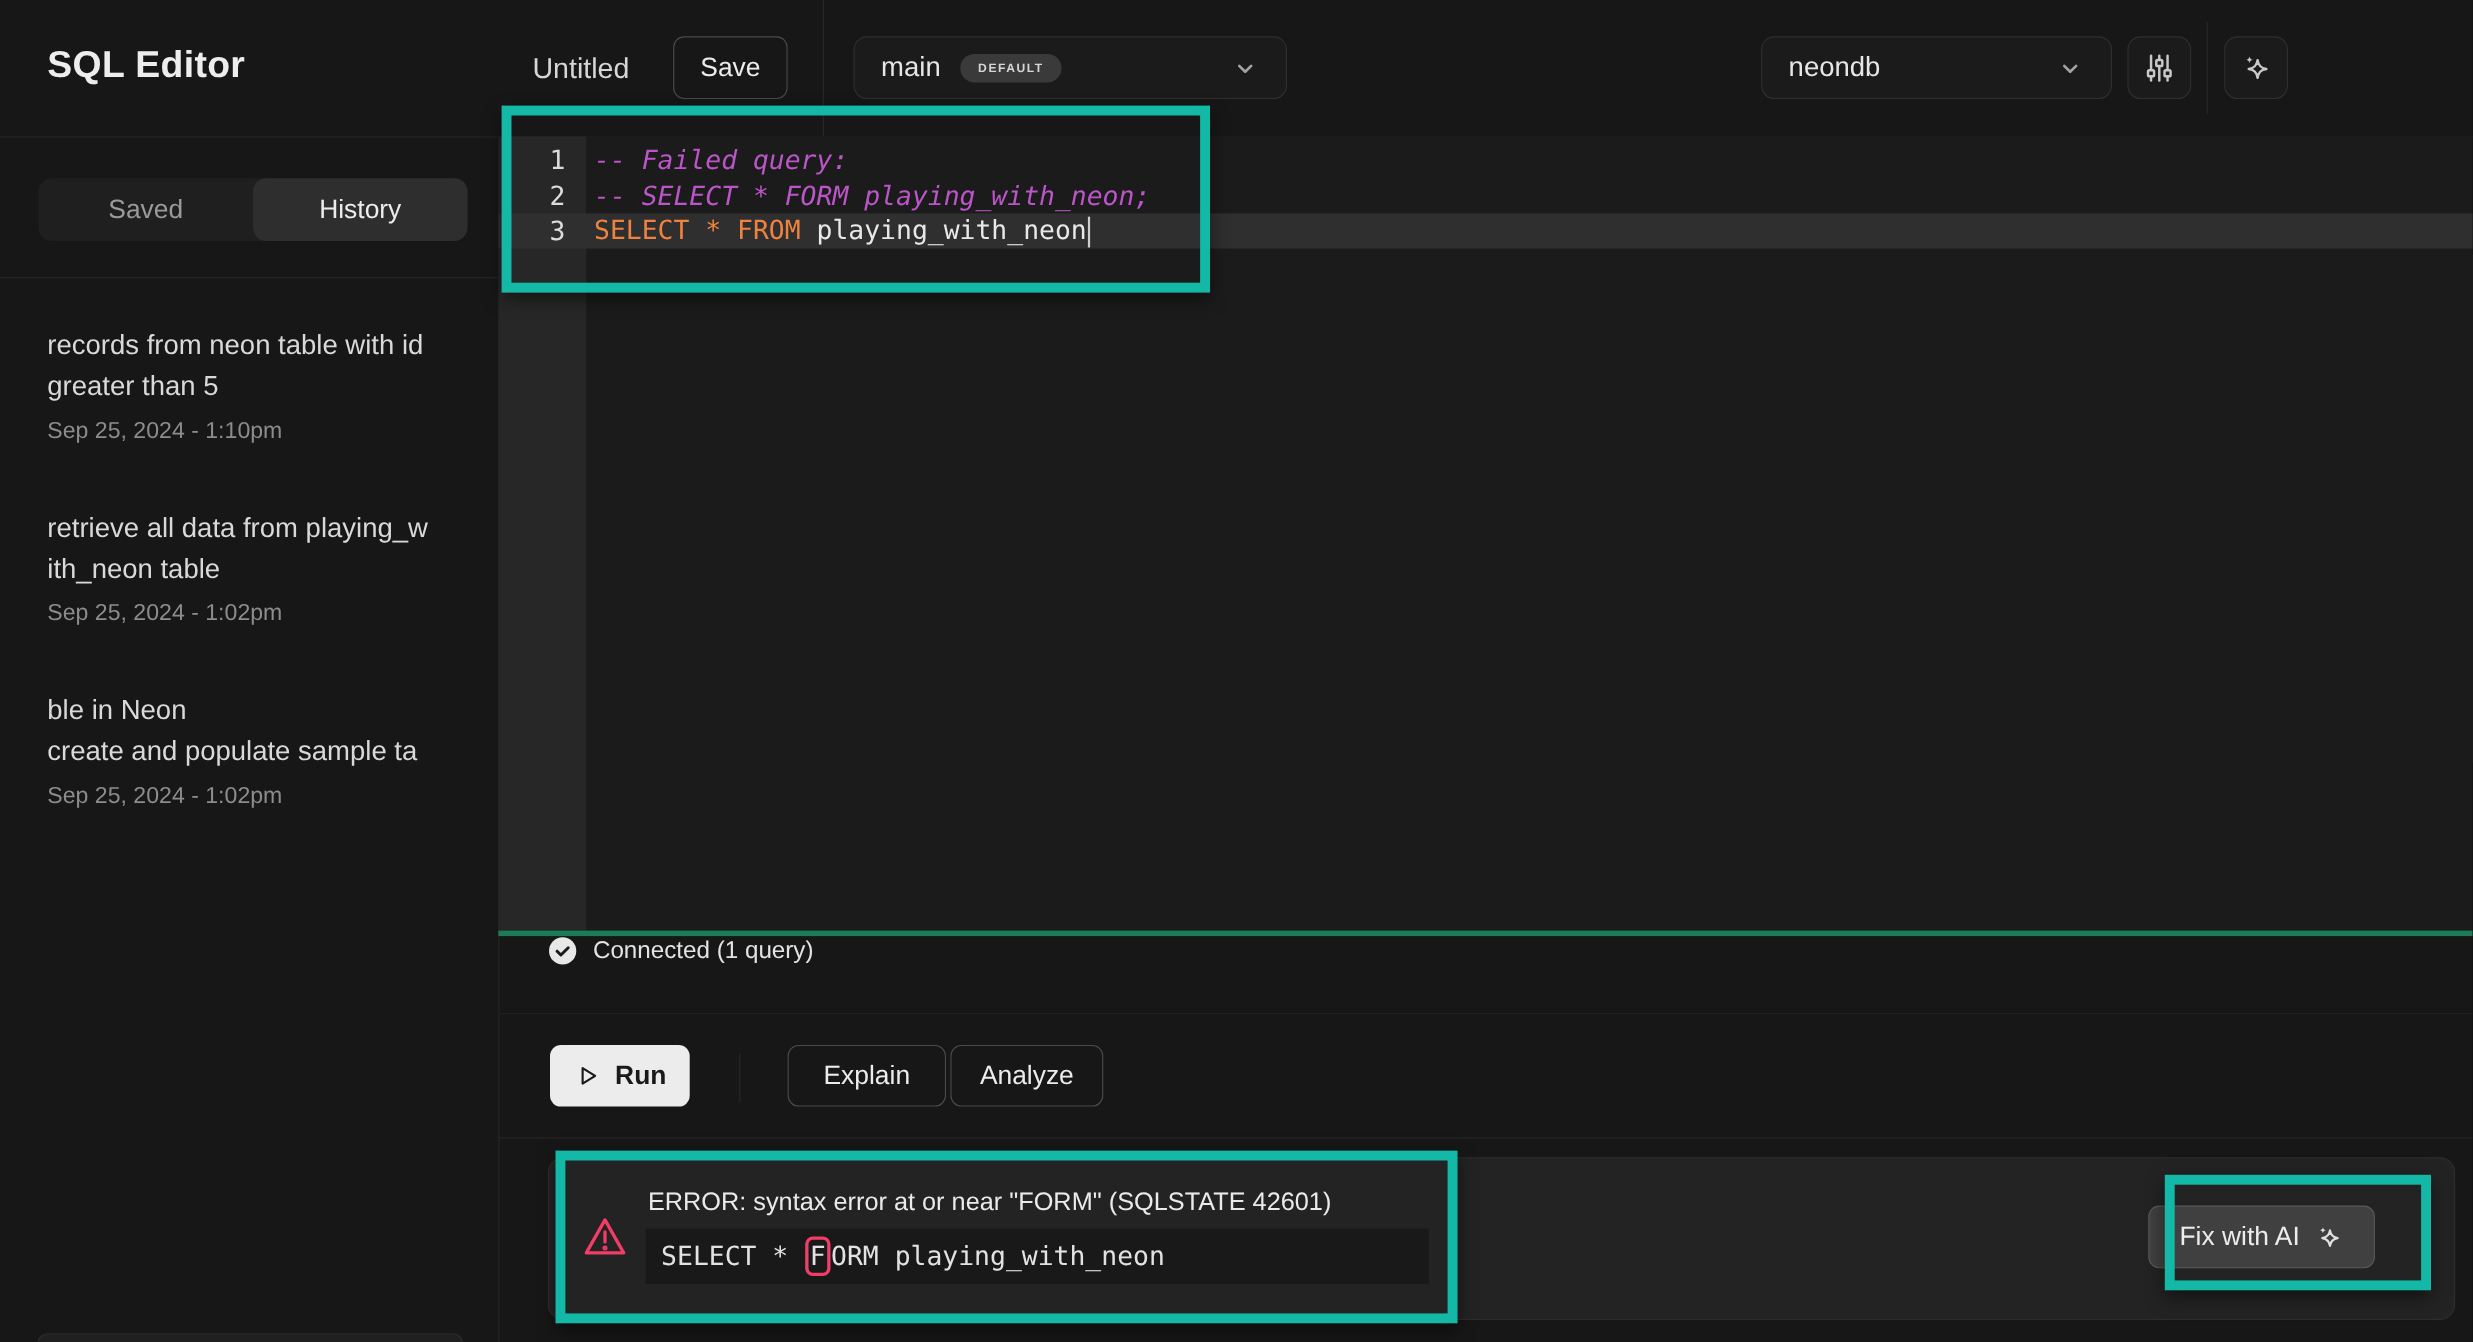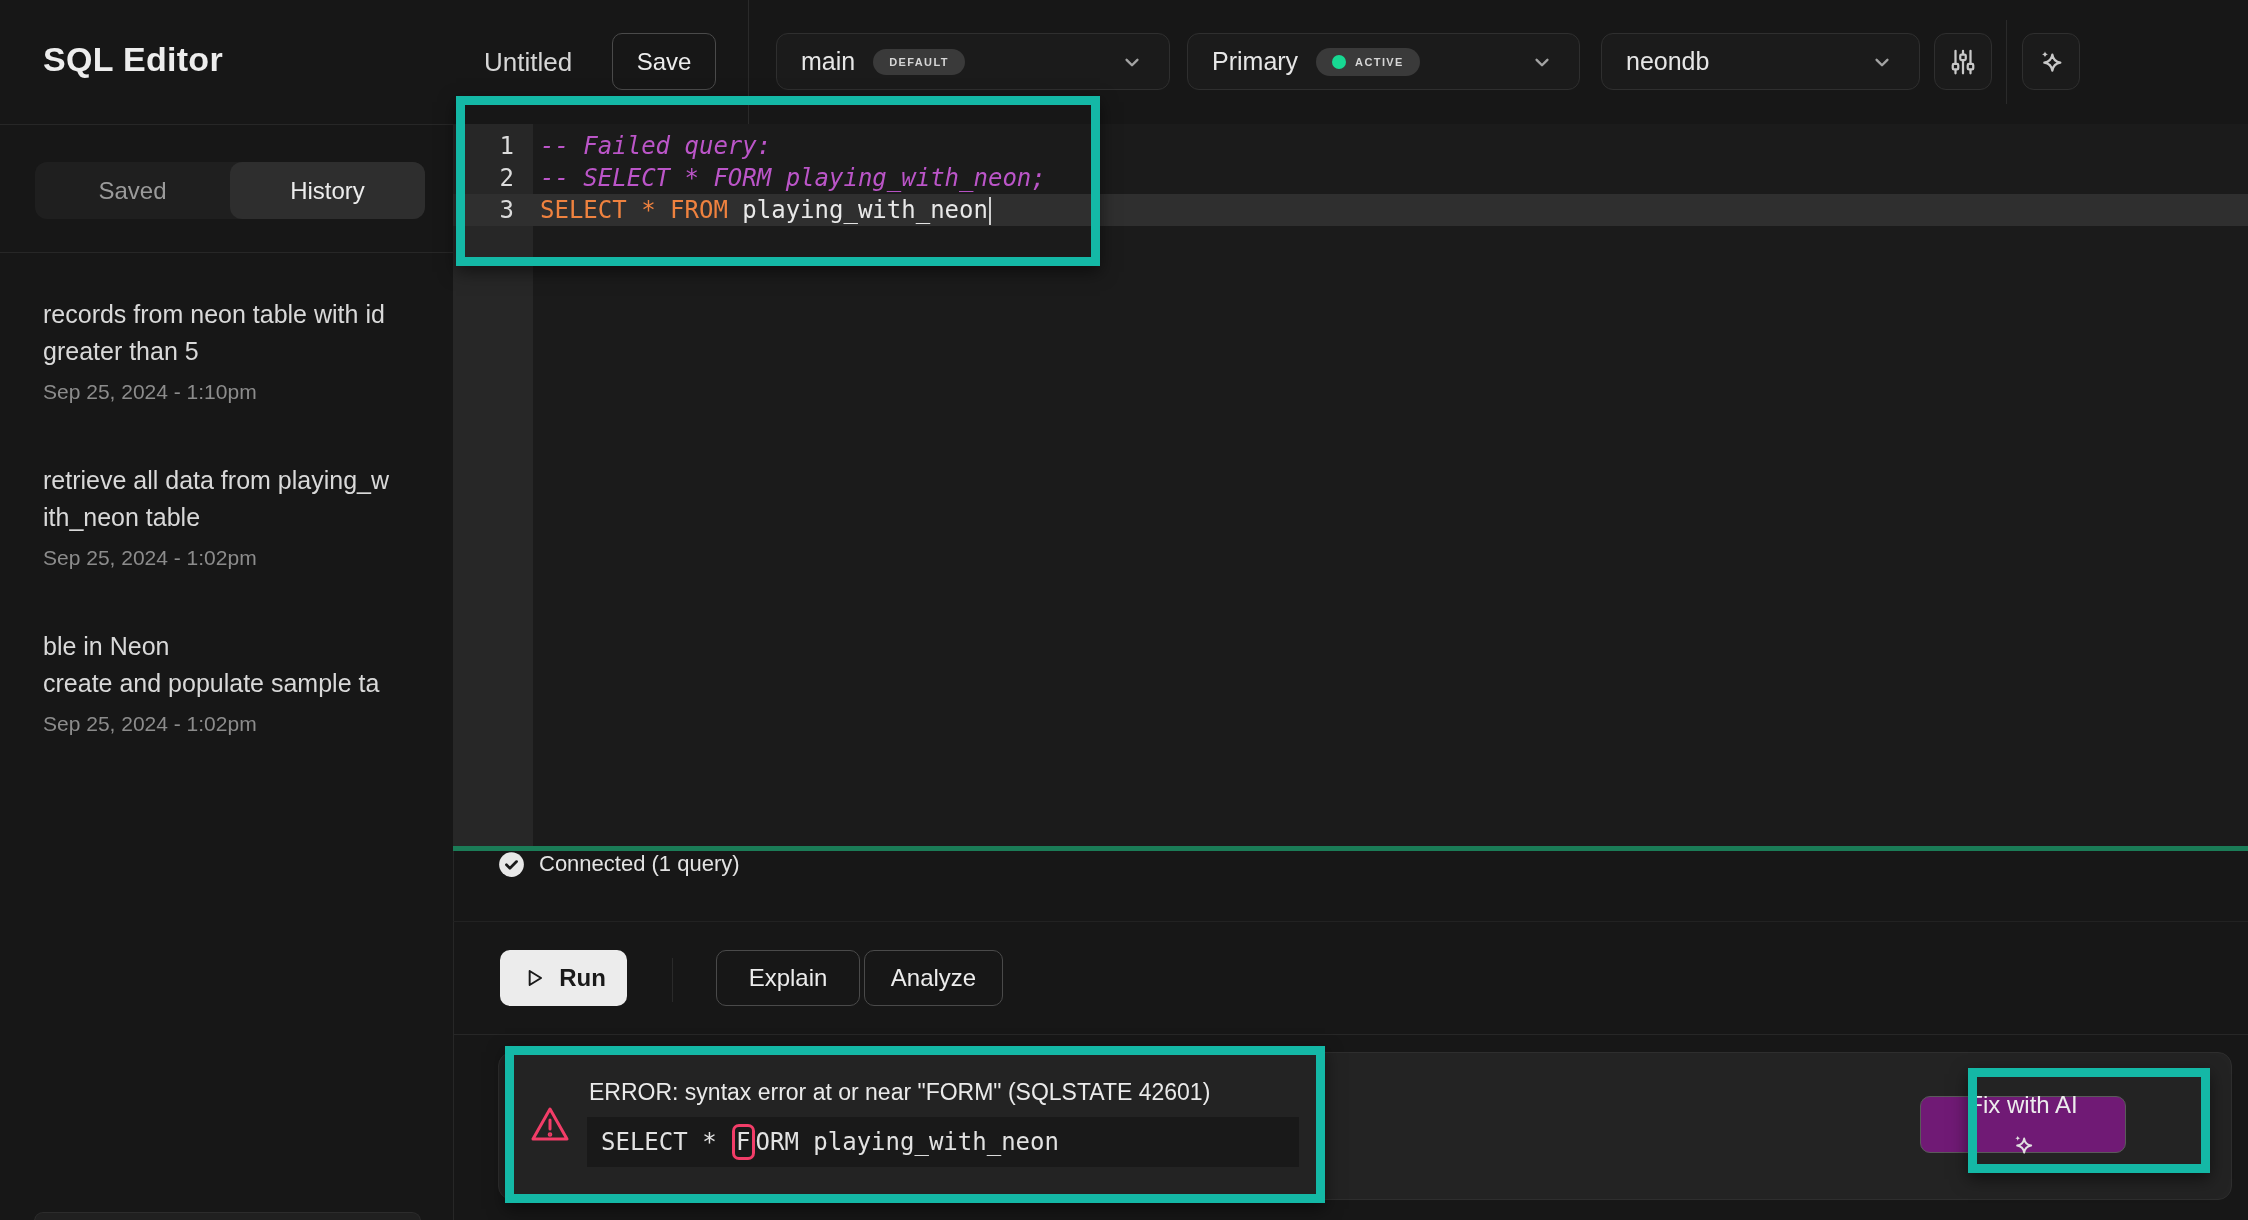--- a/index.html
+++ b/index.html
@@ -62,21 +62,21 @@
   .analyze-btn{left:411px;top:29px;width:139px;height:56px;}
 
   
   .error-panel{left:498px;top:1052px;width:1734px;height:148px;background:#232323;border:1px solid #2e2e2e;
                border-radius:14px;box-sizing:border-box;}
   .warn-icon{left:30px;top:52px;width:42px;height:40px;}
   .err-title{left:90px;top:26px;font-size:23px;color:#eaeaea;}
   .err-codestrip{left:88px;top:64px;width:712px;height:50px;background:#191919;display:flex;align-items:center;
                  padding-left:14px;box-sizing:border-box;font-family:"DejaVu Sans Mono",monospace;font-size:24px;color:#e2e2e2;white-space:pre;}
   .f-box{border:3px solid #f23d68;border-radius:7px;padding:0 1px;margin:0 1px;display:inline-block;line-height:30px;}
-  .fix-btn{left:1421px;top:43px;width:206px;height:57px;border-color:#5a5a5a;background:#701a75;flex-direction:column;}
+  .fix-btn{left:1454px;top:43px;width:206px;height:57px;border-color:#5a5a5a;background:#404040;}
 
   
   .anno{border:9px solid #14b8a6;box-shadow:0 6px 16px rgba(0,0,0,.5);pointer-events:none;box-sizing:border-box;}
   .anno1{left:456px;top:96px;width:644px;height:170px;}
   .anno2{left:505px;top:1046px;width:820px;height:157px;}
   .anno3{left:1968px;top:1068px;width:242px;height:105px;}
 
   svg{display:block;}
 </style>
 </head>
@@ -124,33 +124,20 @@
       <span class="dd-name">main</span>
       <span class="pill">DEFAULT</span>
       <span class="dd-spacer"></span>
       <span>
         <svg width="26" height="26" viewBox="0 0 24 24" fill="none">
             <polyline points="7,10 12,15 17,10" stroke="#a3a3a3" stroke-width="2.2" stroke-linecap="round" stroke-linejoin="round"></polyline>
           </svg>
       </span>
     </div>
 
-    <div class="abs dd" style="left:734px;width:393px;">
-      <span class="dd-name">Primary</span>
-      <span class="pill">
-          <span class="dot"></span>
-          <span>ACTIVE</span>
-        </span>
-      <span class="dd-spacer"></span>
-      <span>
-        <svg width="26" height="26" viewBox="0 0 24 24" fill="none">
-            <polyline points="7,10 12,15 17,10" stroke="#a3a3a3" stroke-width="2.2" stroke-linecap="round" stroke-linejoin="round"></polyline>
-          </svg>
-      </span>
-    </div>
 
     <div class="abs dd" style="left:1148px;width:319px;">
       <span class="dd-name">neondb</span>
       <span class="dd-spacer"></span>
       <span>
         <svg width="26" height="26" viewBox="0 0 24 24" fill="none">
             <polyline points="7,10 12,15 17,10" stroke="#a3a3a3" stroke-width="2.2" stroke-linecap="round" stroke-linejoin="round"></polyline>
           </svg>
       </span>
     </div>

